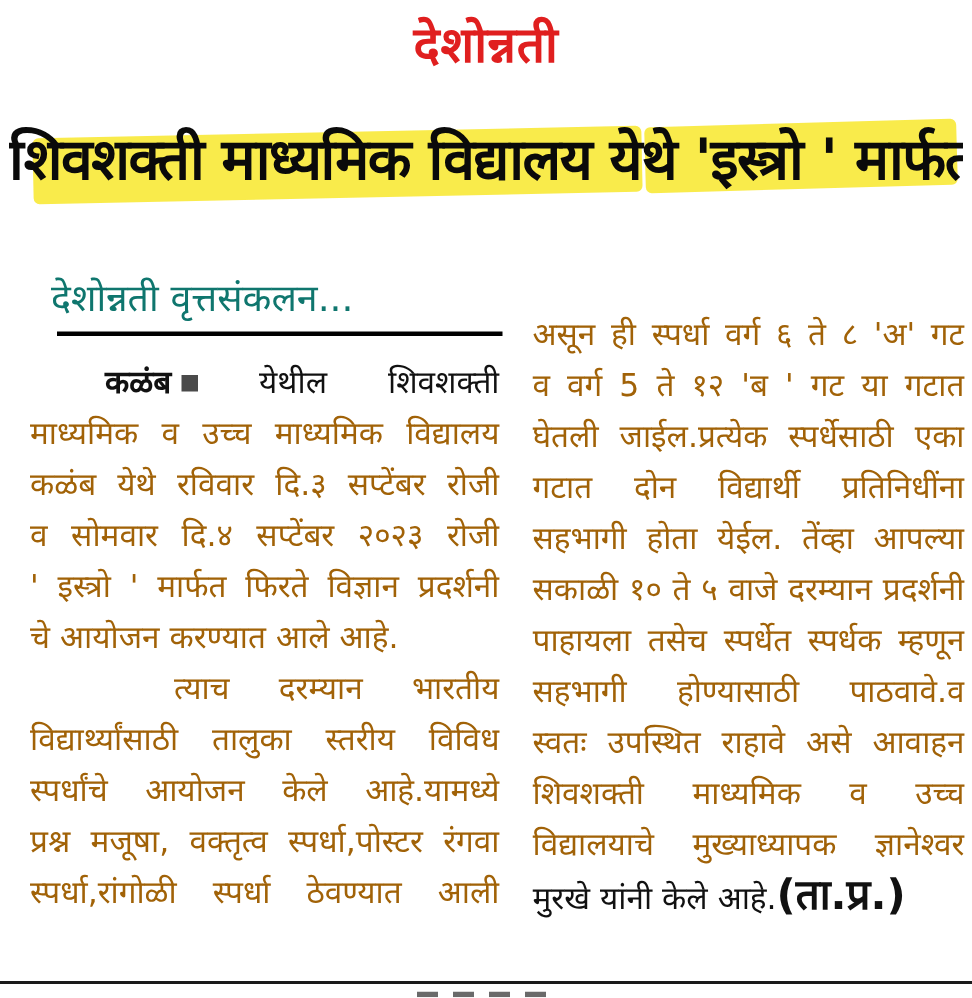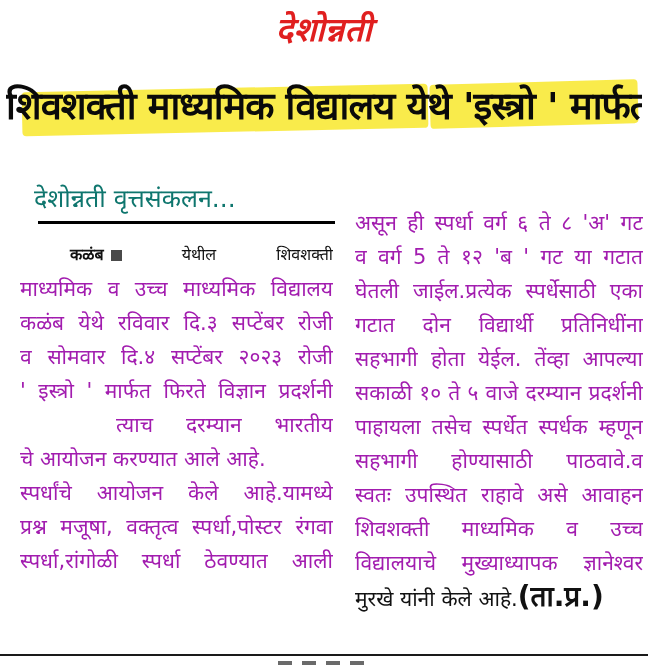--- a/index.html
+++ b/index.html
@@ -14,21 +14,20 @@
   }
 
   
   .masthead {
     position: absolute; top: 6px; left: 0; right: 0; height: 48px;
     text-align: center; overflow: hidden;
   }
   .masthead span {
     font-size: 33px; font-weight: 800; color: #e01f1f;
     letter-spacing: 0.5px;
-    font-style: italic;
   }
 
   
   .headline-wrap {
     position: absolute; top: 66px; left: 6px; right: 6px; height: 84px;
     overflow: hidden;
   }
   .hl-band {
     position: absolute; background: #f8e93c; opacity: 0.92;
     border-radius: 4px; z-index: 0;
@@ -52,29 +51,29 @@
     background: #000;
   }
 
   
   .col { position: absolute; }
   .col-left  { top: 238px; left: 20px;  width: 313px; }
   .col-right { top: 206px; left: 355px; width: 288px; }
 
   .line {
     height: 34px; line-height: 34px; overflow: hidden;
-    font-size: 21px; color: #a21caf;
+    font-size: 21px; color: #a16207;
     text-align: justify; text-align-last: justify;
   }
   .line.nj { text-align-last: left; }
   .line.indent { padding-left: 96px; }
 
   .lead-line {
     height: 34px; line-height: 34px; overflow: hidden;
-    font-size: 16px; display: flex; justify-content: space-between;
+    font-size: 21px; display: flex; justify-content: space-between;
     align-items: center; padding-left: 50px;
   }
   .lead-line .lead-bold { font-weight: 700; display: inline-flex; align-items: center; }
   .sq-bullet {
     display: inline-block; width: 11px; height: 11px; background: #4a4a4a;
     margin-left: 7px;
   }
 
   .last-line {
     height: 34px; line-height: 34px; overflow: hidden;
@@ -117,22 +116,23 @@
         <span>कळंब</span>
         <span class="sq-bullet"></span>
       </span>
       <span>येथील</span>
       <span>शिवशक्ती</span>
     </div>
     <div class="line">माध्यमिक व उच्च माध्यमिक विद्यालय</div>
     <div class="line">कळंब येथे रविवार  दि.३ सप्टेंबर रोजी</div>
     <div class="line">व सोमवार दि.४ सप्टेंबर २०२३ रोजी</div>
     <div class="line">' इस्त्रो ' मार्फत फिरते विज्ञान प्रदर्शनी</div>
+    <div class="line nj">चे आयोजन करण्यात आले आहे.</div>
     <div class="line indent">त्याच दरम्यान भारतीय</div>
-    <div class="line nj">चे आयोजन करण्यात आले आहे.</div>
+    <div class="line">विद्यार्थ्यांसाठी तालुका स्तरीय विविध</div>
     <div class="line">स्पर्धांचे आयोजन केले आहे.यामध्ये</div>
     <div class="line">प्रश्न मजूषा, वक्तृत्व स्पर्धा,पोस्टर रंगवा</div>
     <div class="line">स्पर्धा,रांगोळी स्पर्धा ठेवण्यात आली</div>
   </div>
 
   <div class="col col-right">
     <div class="line">असून ही स्पर्धा वर्ग ६ ते ८ 'अ' गट</div>
     <div class="line">व वर्ग 5 ते १२ 'ब ' गट या गटात</div>
     <div class="line">घेतली जाईल.प्रत्येक स्पर्धेसाठी एका</div>
     <div class="line">गटात दोन विद्यार्थी प्रतिनिधींना</div>

